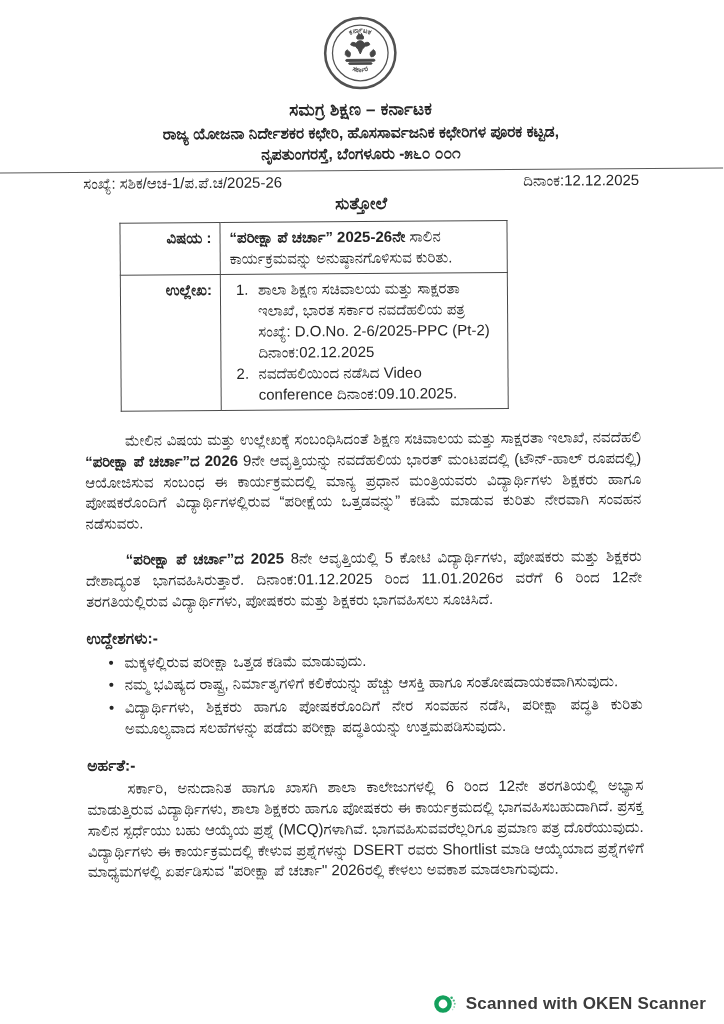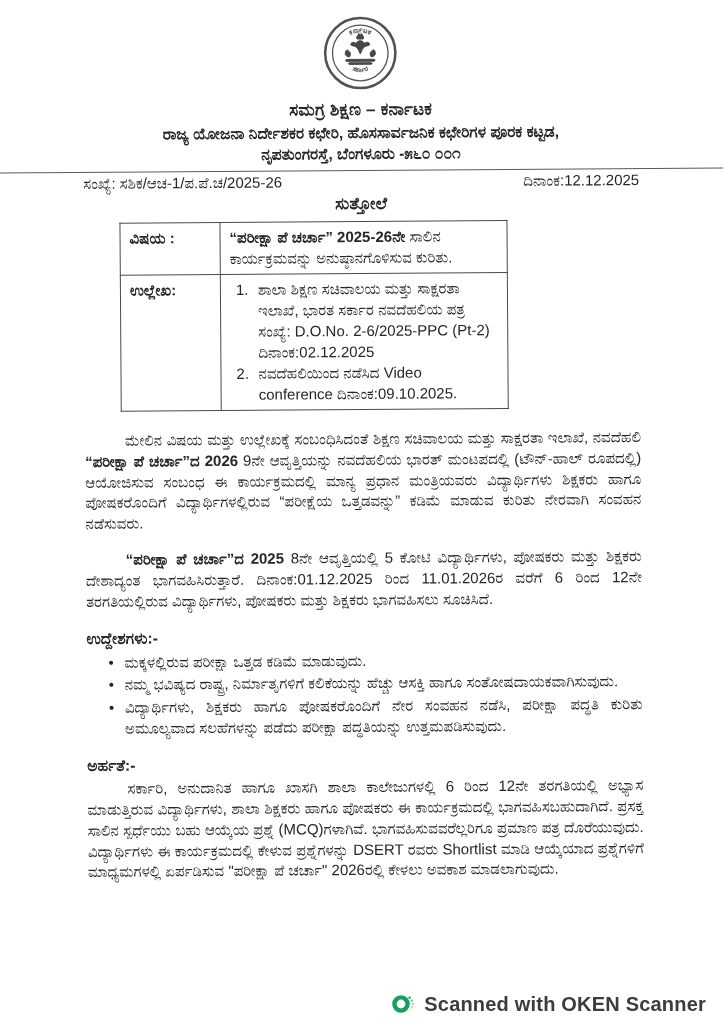--- a/index.html
+++ b/index.html
@@ -30,21 +30,21 @@
   .doc-title{margin-top:3px;text-align:center;font-weight:bold;font-size:16.5px;letter-spacing:.3px;}
   
   .subject-table{
     margin:8px 0 0 120px;width:388px;
     border:1.6px solid #4a4a4a;border-collapse:collapse;
     font-size:15px;line-height:1.4;
   }
   .subject-table td{
     border:1.4px solid #4a4a4a;vertical-align:top;padding:4px 8px 5px 9px;
   }
-  .td-label{width:82px;font-weight:bold;white-space:nowrap;}
+  .td-label{width:82px;font-weight:bold;white-space:nowrap;text-align:right;}
   .ref-row{display:flex;}
   .ref-num{width:22px;flex:0 0 22px;text-align:left;padding-left:6px;}
   .ref-text{flex:1;}
   
   .body-block{margin:0 84px;}
   .para{font-size:15px;line-height:1.39;text-align:justify;}
   .para1{margin-top:19px;text-indent:40px;}
   .para2{margin-top:15px;text-indent:40px;}
   .sec-heading{margin-top:17px;font-weight:bold;font-size:15.5px;}
   .bullets{margin-top:5px;}
@@ -52,21 +52,21 @@
   .bullet-char{flex:0 0 16px;font-size:15px;line-height:1.39;}
   .bullet-text{flex:1;font-size:15px;line-height:1.39;text-align:justify;}
   .elig-text{margin-top:4px;text-indent:40px;}
   
   .footer{
     position:absolute;right:18px;bottom:8px;
     display:flex;align-items:center;gap:9px;
   }
   .oken-icon{width:24px;height:24px;}
   .footer-text{
-    font-size:20px;font-weight:600;color:#3c3c3c;letter-spacing:.2px;
+    font-size:17px;font-weight:600;color:#3c3c3c;letter-spacing:.2px;
   }
   .b{font-weight:bold;}
 </style>
 </head>
 <body>
 
 <div class="page">
   <div class="scan-tilt">
 
     <div class="emblem-wrap">

